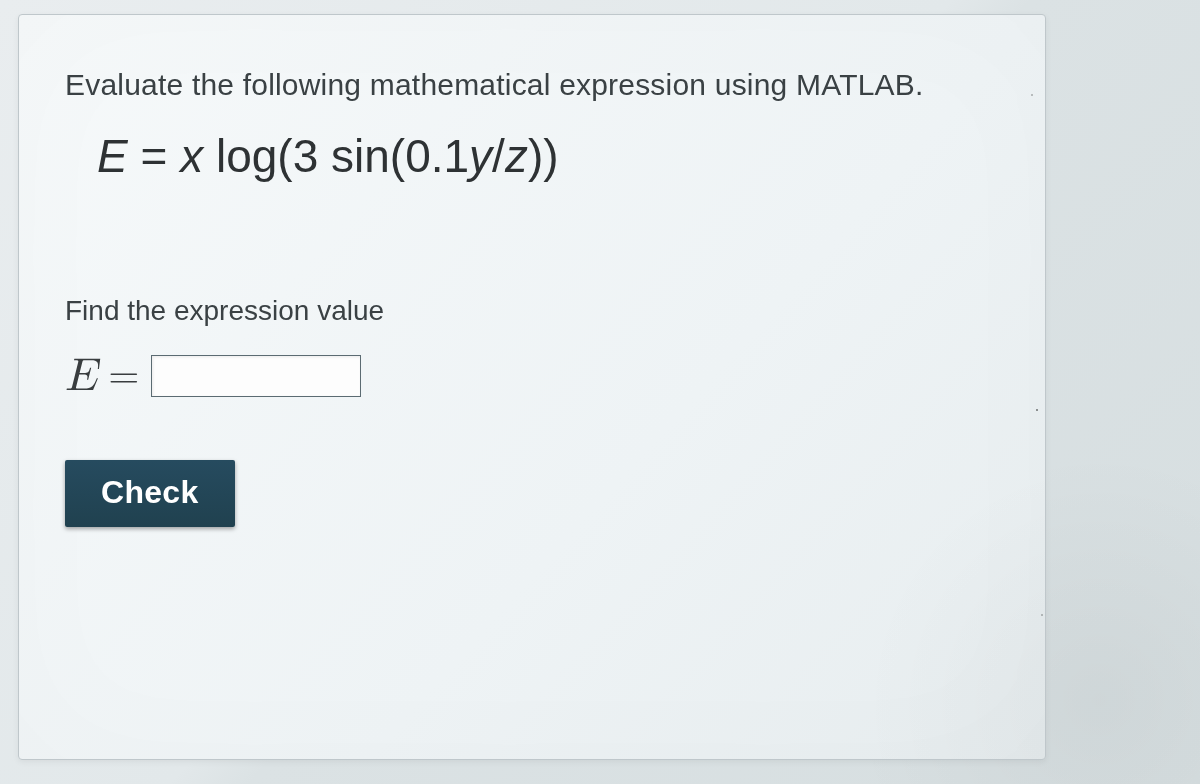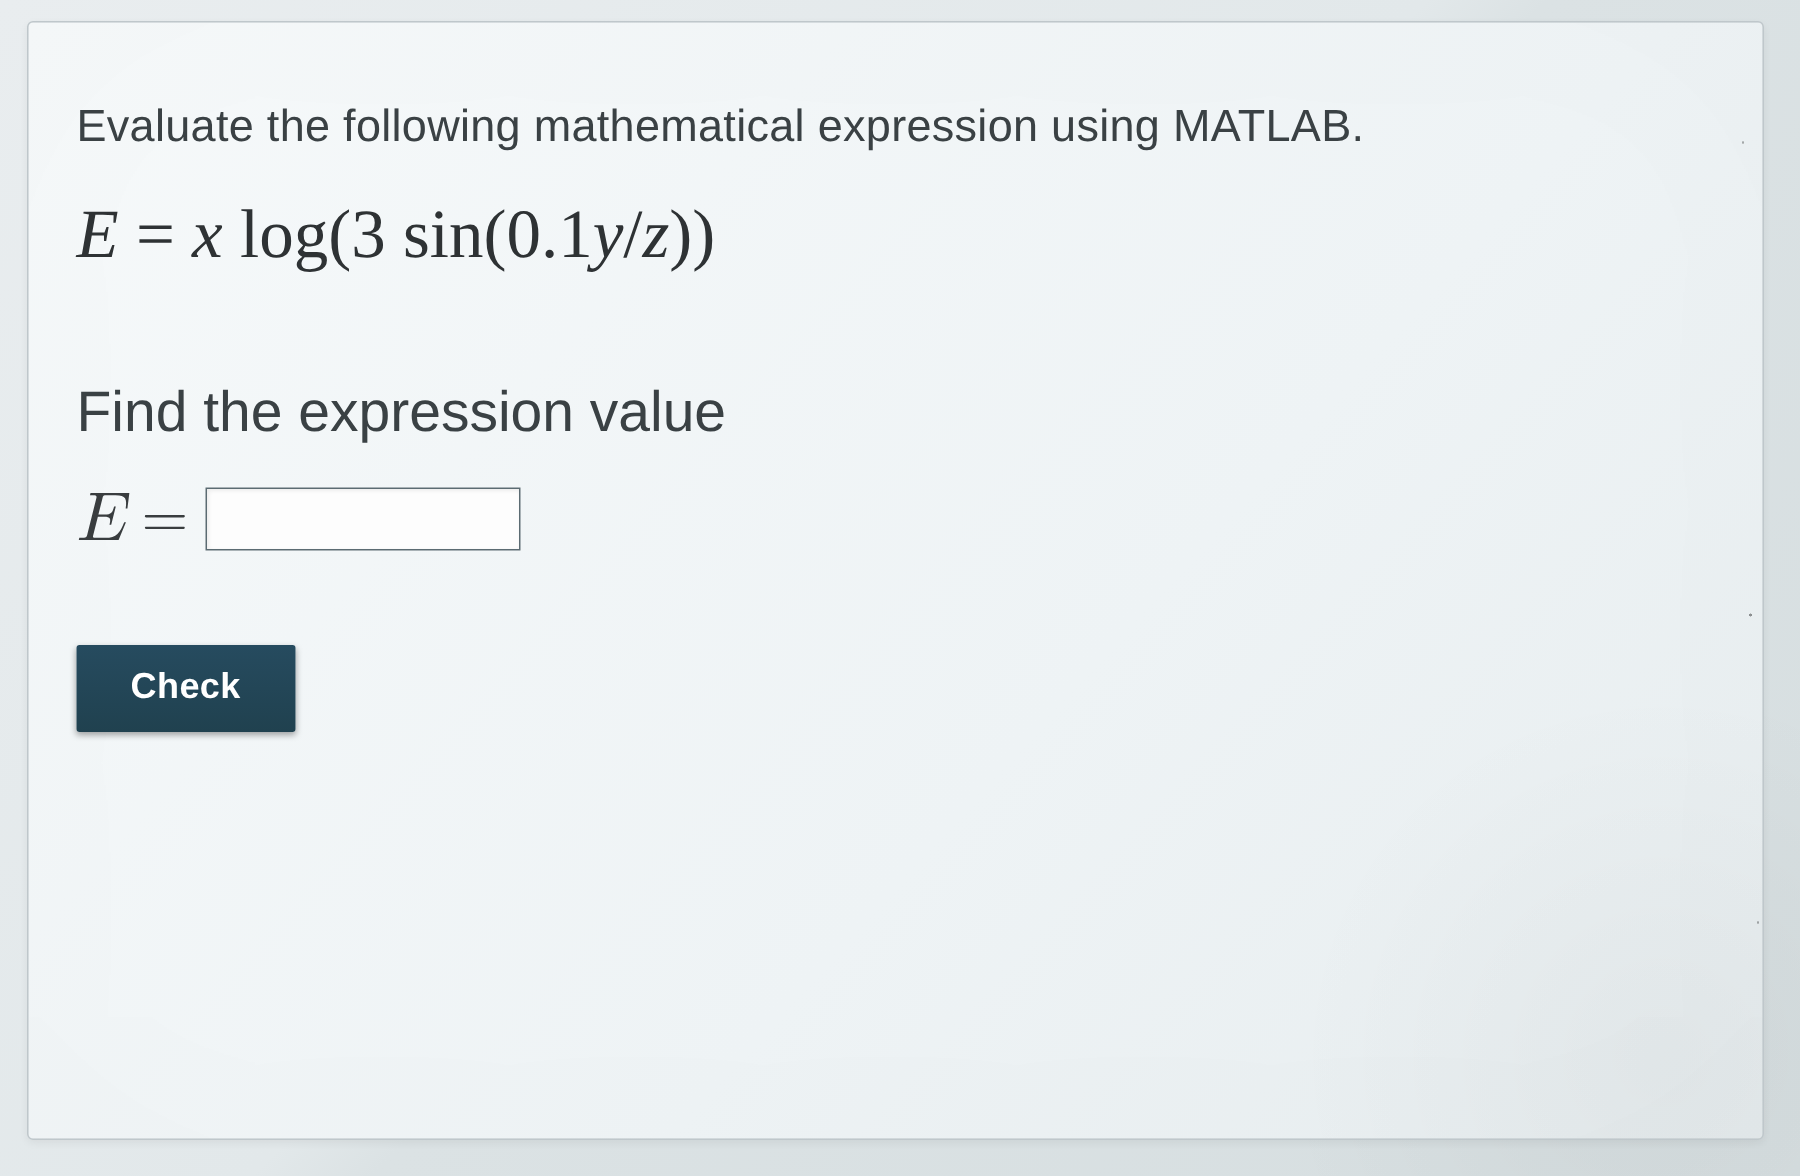--- a/index.html
+++ b/index.html
@@ -13,43 +13,44 @@
     background:
       radial-gradient(circle at 1100px 700px, rgba(0,0,0,0.04), transparent 250px),
       linear-gradient(135deg, #e9edef 0%, #e2e8ea 48%, #dbe2e4 52%, #d6dee0 100%);
     font-family: "Segoe UI", "Helvetica Neue", Arial, sans-serif;
     -webkit-font-smoothing: antialiased;
   }
   .card {
     position: absolute;
     left: 18px;
     top: 14px;
-    width: 1158px;
+    width: 1028px;
     height: 746px;
     background:
       radial-gradient(circle at 1090px 690px, rgba(0,0,0,0.03), transparent 250px),
       linear-gradient(132deg, #f6f9fa 0%, #eef3f5 60%, #e7edef 100%);
     border: 1px solid #bfc7cb;
     border-radius: 4px;
     box-shadow: 0 2px 6px rgba(0,0,0,0.06), inset 0 0 140px rgba(0,0,0,0.02);
-    padding: 48px 32px;
+    padding: 48px 46px;
     box-sizing: border-box;
     color: #323739;
   }
   .question-text {
     font-size: 30px;
     line-height: 1.45;
     color: #3a4144;
     letter-spacing: 0.2px;
   }
   .math-large {
     margin-top: 22px;
     font-size: 46px;
-    font-family: Liberation Serif, serif;
+    font-family: Liberation Sans, sans-serif;
     color: #2e3234;
+    margin-left: 32px;
   }
   .math-large .it { font-style: italic; }
   .for-line {
     margin-top: 26px;
     font-size: 32px;
     color: #3a4144;
     font-family: "Segoe UI", "Helvetica Neue", Arial, sans-serif;
   }
   .for-line .math {
     font-family: "CMU Serif", "Latin Modern Math", Georgia, "Times New Roman", serif;
@@ -59,22 +60,22 @@
   .for-line .math-rom {
     font-family: "CMU Serif", "Latin Modern Math", Georgia, "Times New Roman", serif;
     font-size: 36px;
   }
   .note {
     margin-top: 30px;
     font-size: 30px;
     color: #3a4144;
   }
   .find-line {
-    margin-top: 72px;
-    font-size: 38px;
+    margin-top: 112px;
+    font-size: 28px;
     color: #3a4144;
   }
   .answer-row {
     margin-top: 22px;
     display: flex;
     align-items: center;
     gap: 12px;
   }
   .answer-row .E {
     font-family: "CMU Serif", "Latin Modern Math", Georgia, "Times New Roman", serif;
@@ -95,21 +96,21 @@
     box-shadow: inset 1px 1px 3px rgba(0,0,0,0.08);
     font-size: 22px;
     padding: 0 8px;
     box-sizing: border-box;
   }
   .check-btn {
     margin-top: 56px;
     display: inline-block;
     background: linear-gradient(180deg, #264b5f 0%, #20414f 100%);
     color: #fff;
-    font-size: 24px;
+    font-size: 32px;
     font-weight: 600;
     padding: 14px 36px 16px;
     border: none;
     border-radius: 2px;
     box-shadow: 0 2px 4px rgba(0,0,0,0.35);
     cursor: pointer;
     letter-spacing: 0.3px;
     text-align: right;
   }
   

